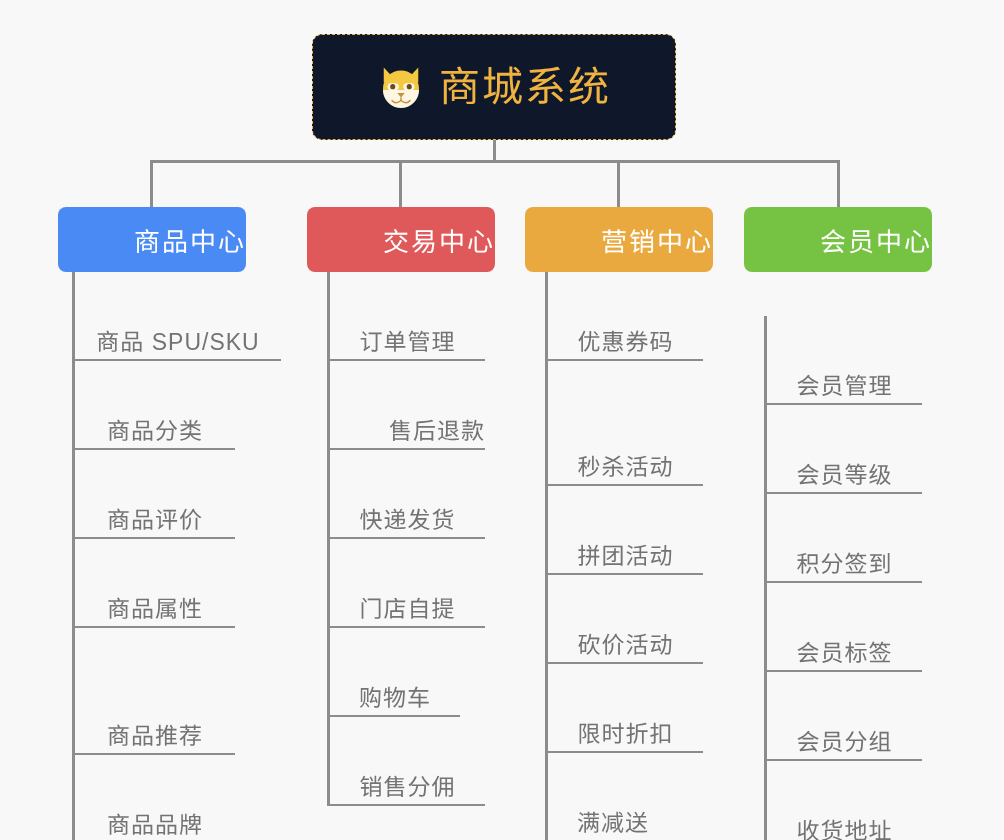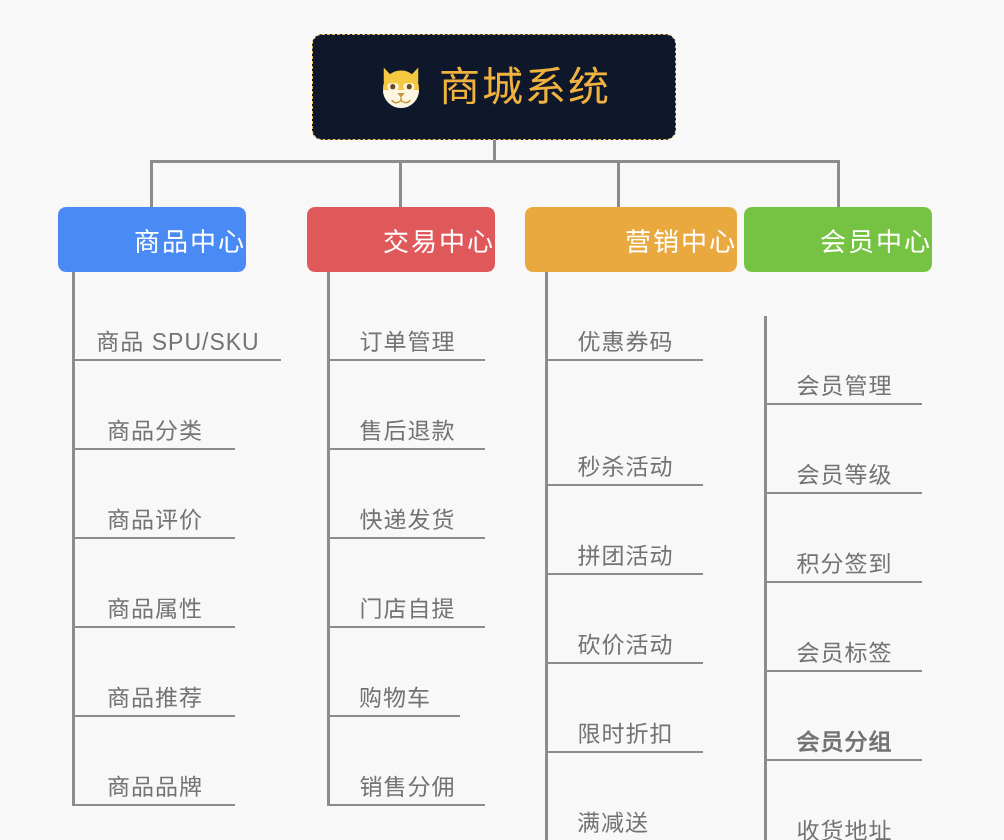--- a/index.html
+++ b/index.html
@@ -146,55 +146,55 @@
           </li>
           <li class="leaf-item" style="width: 160px;">
             <span class="leaf-label">商品分类</span>
           </li>
           <li class="leaf-item" style="width: 160px;">
             <span class="leaf-label">商品评价</span>
           </li>
           <li class="leaf-item" style="width: 160px;">
             <span class="leaf-label">商品属性</span>
           </li>
-          <li class="leaf-item" style="width: 160px;">
+          <li class="leaf-item" style="width: 160px; margin-top: 38px;">
             <span class="leaf-label">商品推荐</span>
           </li>
           <li class="leaf-item" style="width: 160px; text-align: center;">
             <span class="leaf-label">商品品牌</span>
           </li>
         </ul>
       </div>
       <div class="column" style="left: 307px;">
         <div class="col-header" style="width: 188px; background: rgb(224, 89, 90);">
           <span>交易中心</span>
         </div>
         <ul class="leaf-list" style="left: 20px;">
           <li class="leaf-item" style="width: 155px;">
             <span class="leaf-label">订单管理</span>
           </li>
-          <li class="leaf-item" style="width: 155px;">
+          <li class="leaf-item" style="width: 155px; justify-content: flex-end;">
             <span class="leaf-label">售后退款</span>
           </li>
           <li class="leaf-item" style="width: 155px;">
             <span class="leaf-label">快递发货</span>
           </li>
           <li class="leaf-item" style="width: 155px;">
             <span class="leaf-label">门店自提</span>
           </li>
           <li class="leaf-item" style="width: 130px;">
             <span class="leaf-label">购物车</span>
           </li>
           <li class="leaf-item" style="width: 155px;">
             <span class="leaf-label">销售分佣</span>
           </li>
         </ul>
       </div>
       <div class="column" style="left: 525px;">
-        <div class="col-header" style="width: 212px; background: rgb(234, 169, 62);">
+        <div class="col-header" style="width: 188px; background: rgb(234, 169, 62);">
           <span>营销中心</span>
         </div>
         <ul class="leaf-list" style="left: 20px;">
           <li class="leaf-item" style="width: 155px;">
             <span class="leaf-label">优惠券码</span>
           </li>
           <li class="leaf-item" style="width: 155px; margin-top: 36px;">
             <span class="leaf-label">秒杀活动</span>
           </li>
           <li class="leaf-item" style="width: 155px;">
@@ -221,21 +221,21 @@
           </li>
           <li class="leaf-item" style="width: 155px;">
             <span class="leaf-label">会员等级</span>
           </li>
           <li class="leaf-item" style="width: 155px;">
             <span class="leaf-label">积分签到</span>
           </li>
           <li class="leaf-item" style="width: 155px;">
             <span class="leaf-label">会员标签</span>
           </li>
-          <li class="leaf-item" style="width: 155px; font-weight: bold;">
+          <li class="leaf-item" style="width: 155px;">
             <span class="leaf-label">会员分组</span>
           </li>
           <li class="leaf-item" style="width: 155px;">
             <span class="leaf-label">收货地址</span>
           </li>
         </ul>
       </div>
     </div>
 
 </div>

